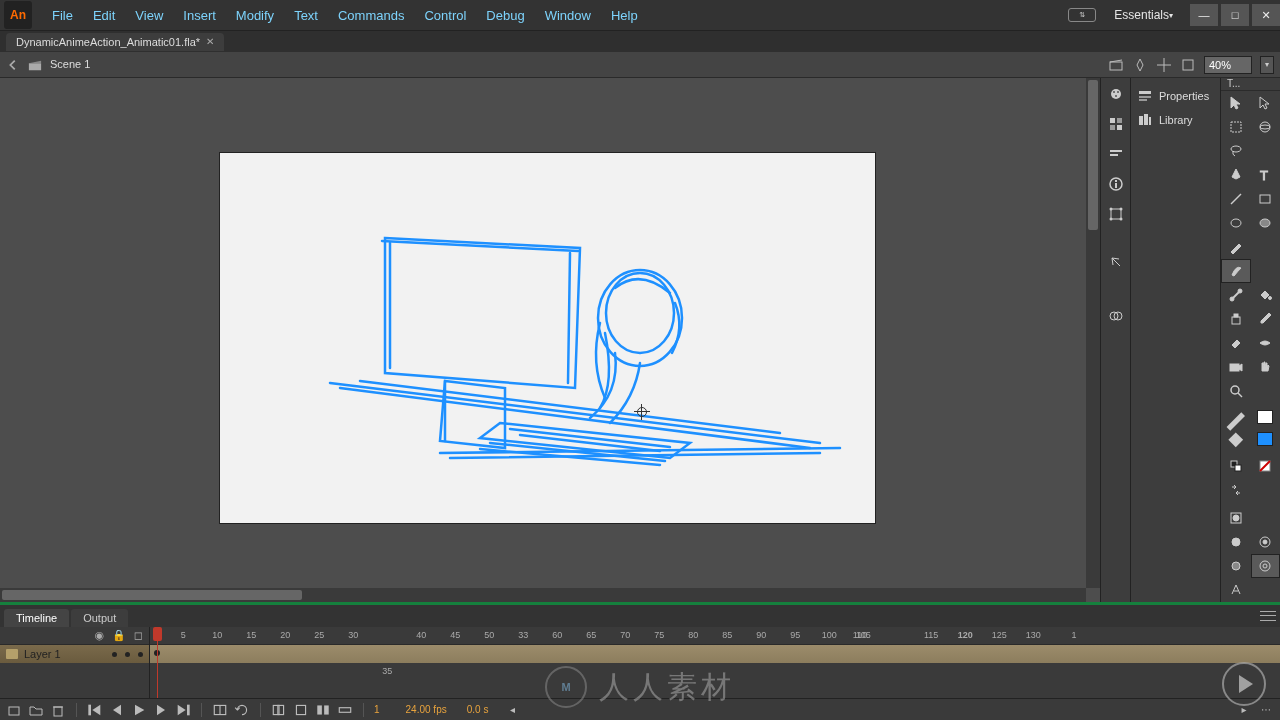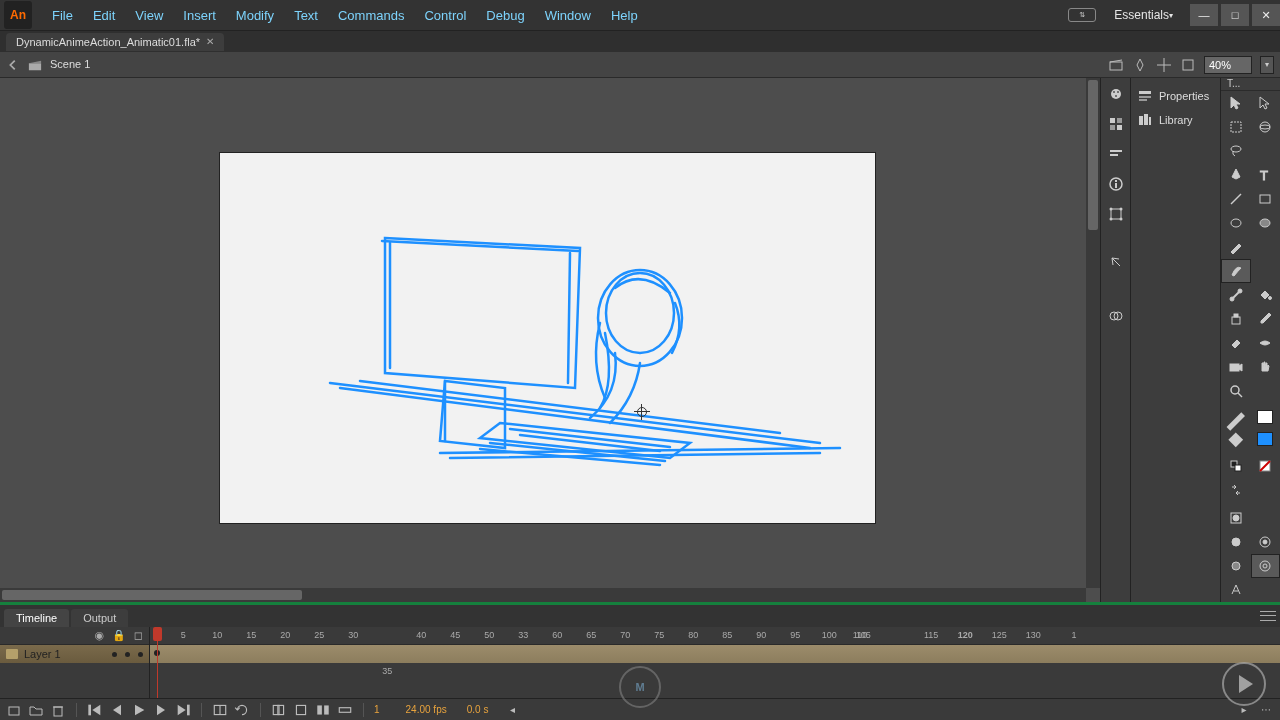--- a/index.html
+++ b/index.html
@@ -665,16 +665,17 @@
     <div class="btn" style="margin-left:10px;">◂</div>
     <div class="right">
       <div class="btn">▸</div>
       <div class="btn">⋯</div>
     </div>
   </div>
 </div>
 
 <div class="watermark">
   <div class="logo">M</div>
+  <div class="txt">人人素材</div>
 </div>
 <div class="overlay-play">
     <div class="tri"></div>
   </div>
 
 </body></html>

